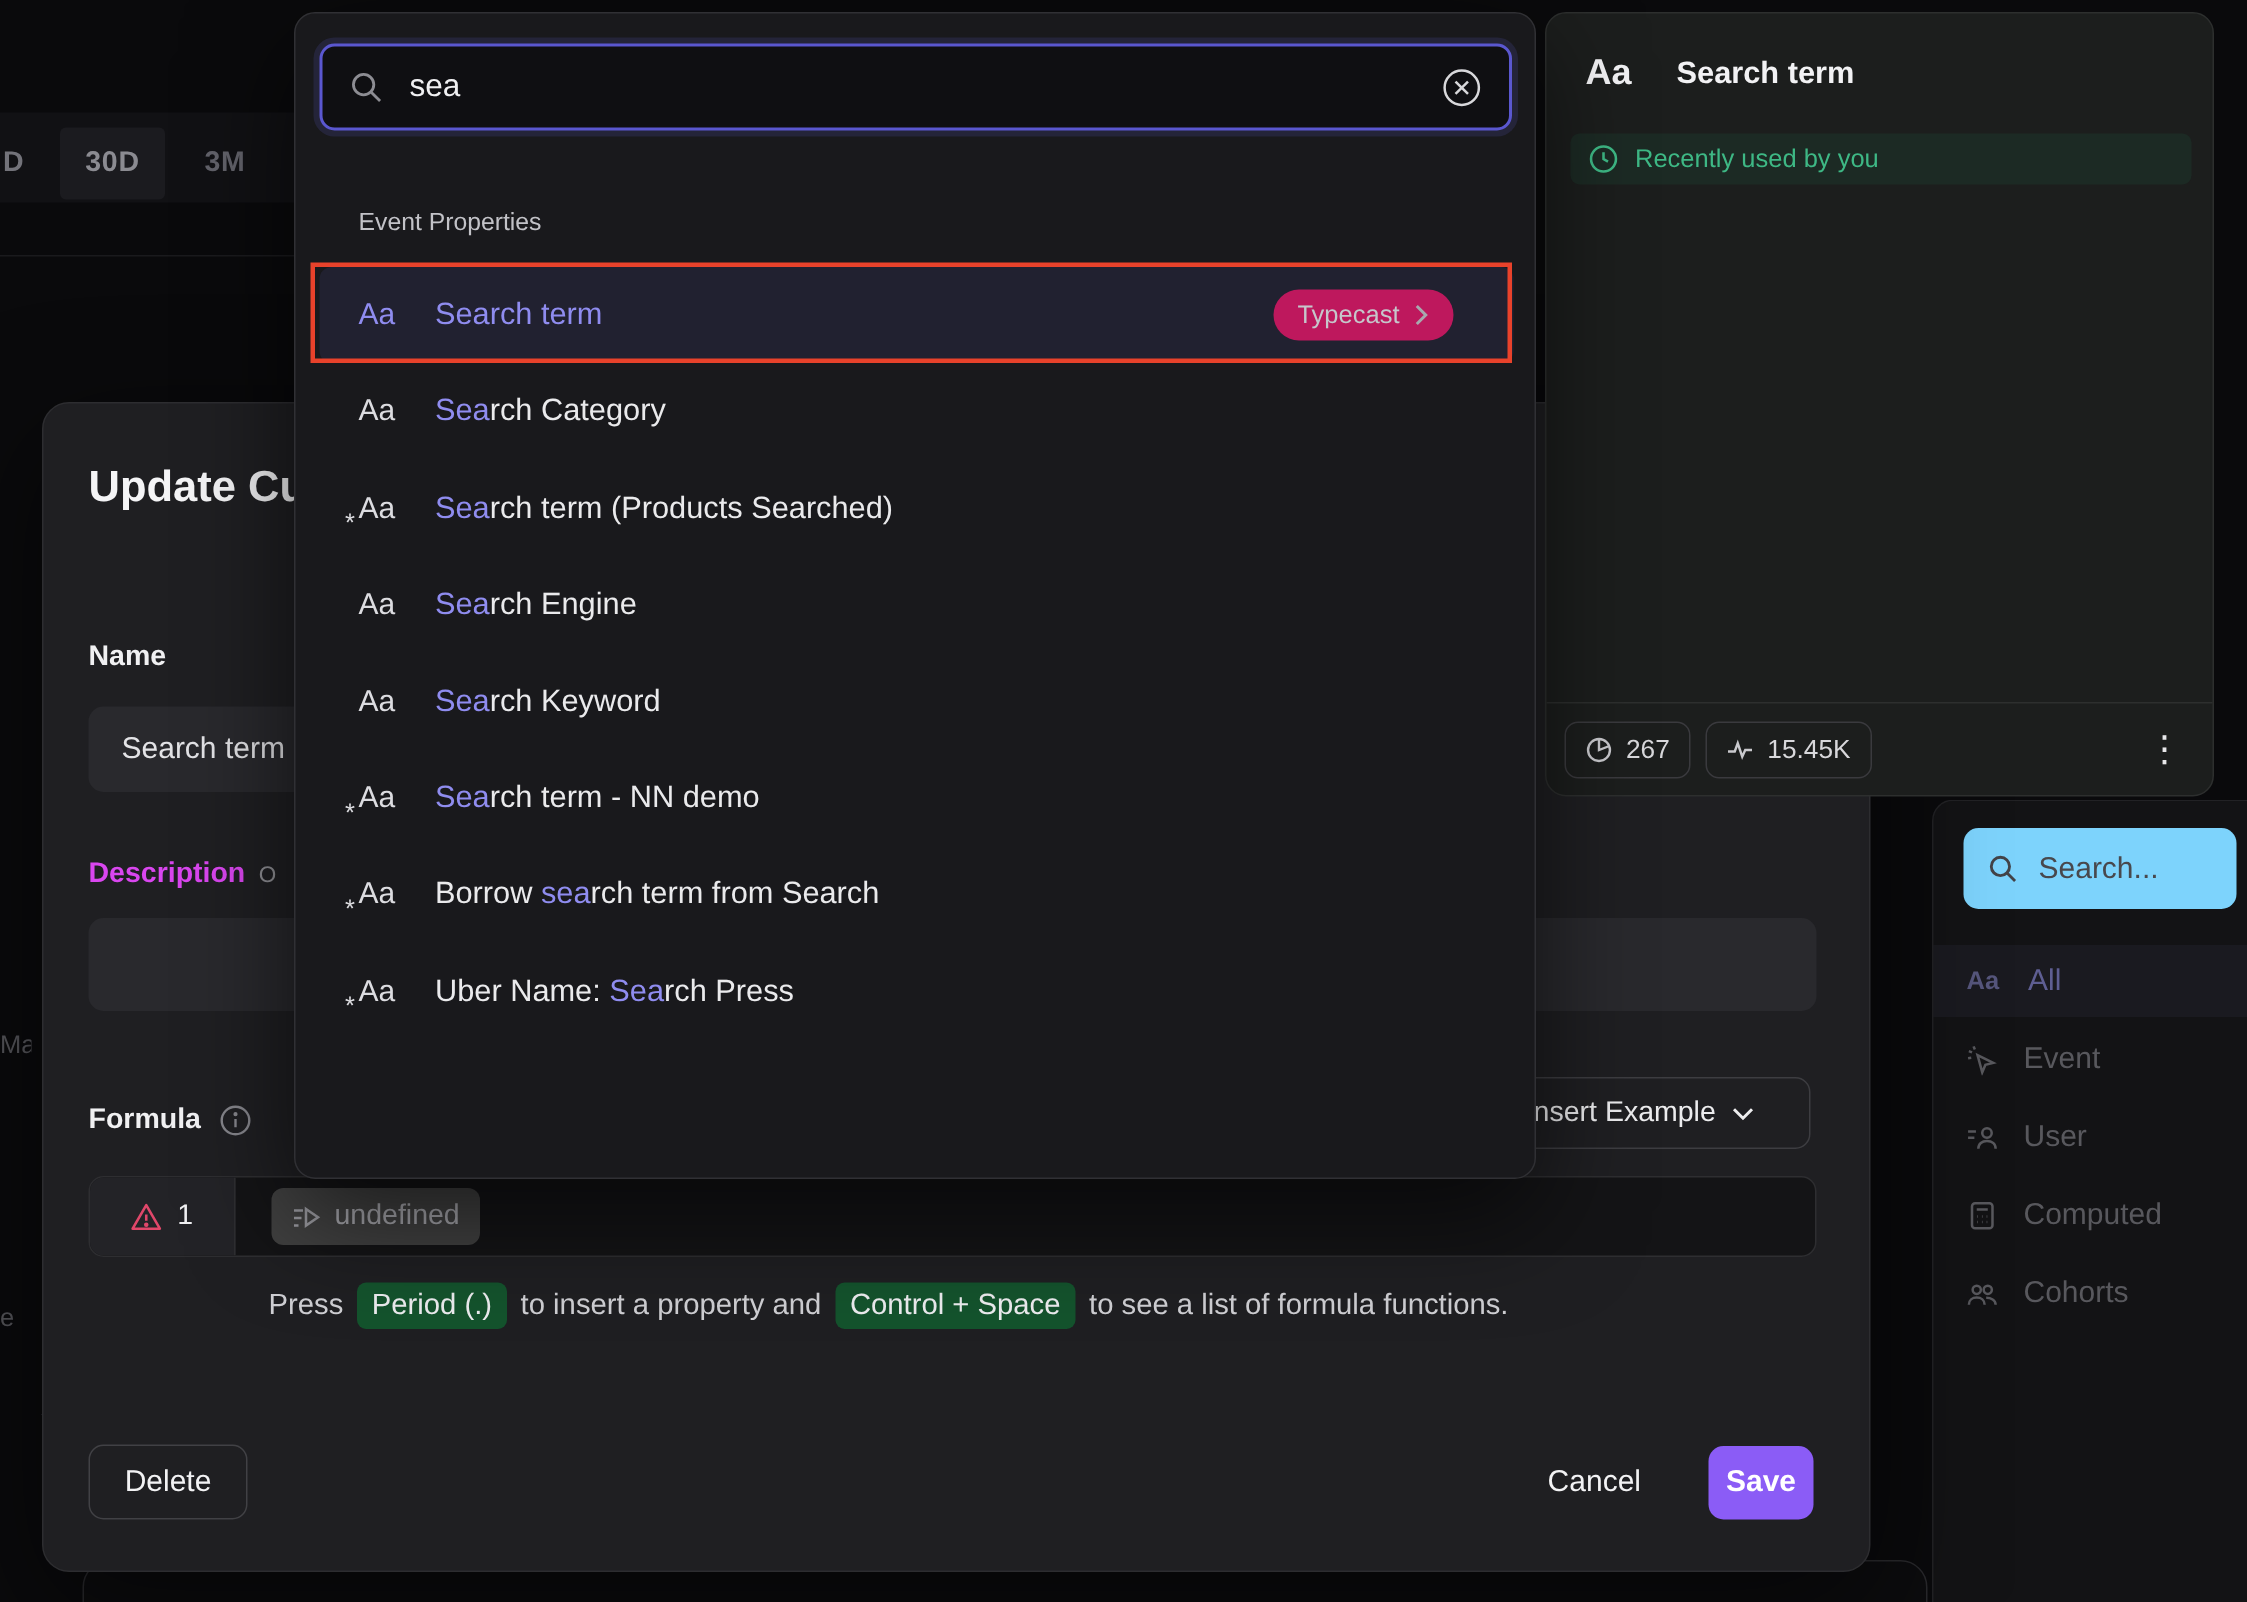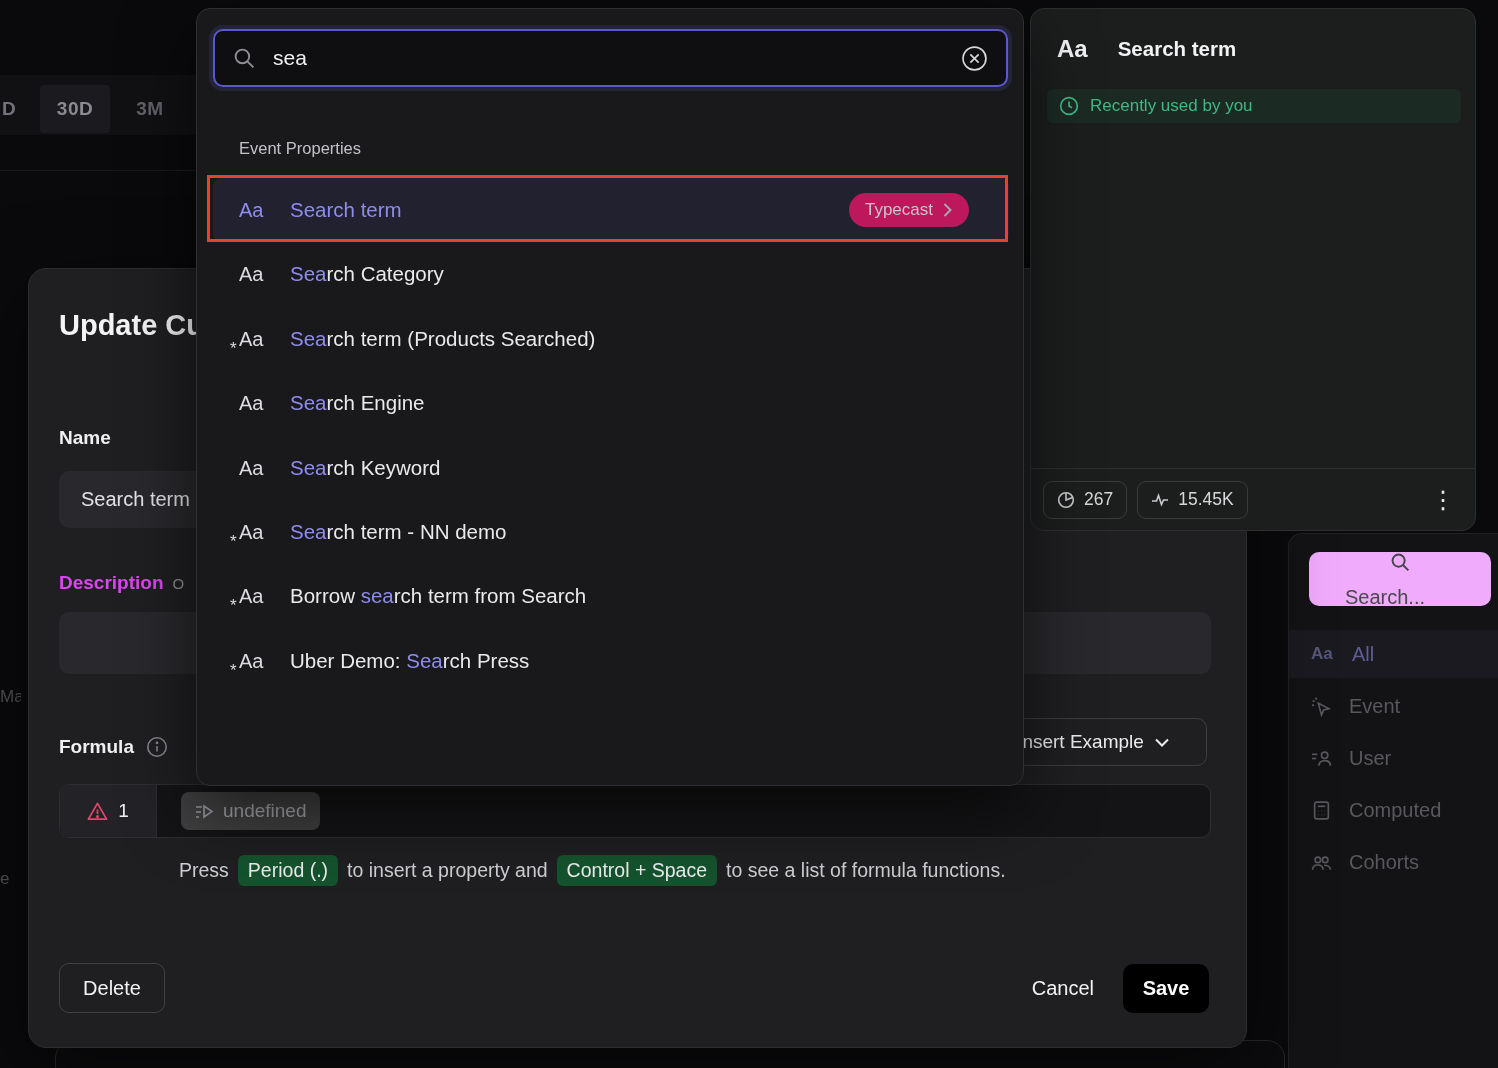--- a/index.html
+++ b/index.html
@@ -76,22 +76,22 @@
   .delete-btn {
     position:absolute; left:30px; top:694px; width:106px; height:50px;
     border:1px solid #414145; border-radius:10px; background:transparent;
     font-size:20px; color:#f2f2f4; cursor:pointer; font-family:inherit;
   }
   .cancel-btn {
     position:absolute; right:152px; top:694px; height:50px; line-height:50px;
     font-size:20px; color:#f2f2f4; background:none; border:none; cursor:pointer; font-family:inherit;
   }
   .save-btn {
-    position:absolute; right:37px; top:695px; width:86px; height:49px;
-    background:#000000; border:none; border-radius:10px;
+    position:absolute; right:37px; top:695px; width:70px; height:49px;
+    background:#8b5cf6; border:none; border-radius:10px;
     font-size:20px; font-weight:600; color:#fff; cursor:pointer; font-family:inherit;
   }
   
   .detail {
     position:absolute; left:1030px; top:8px; width:446px; height:523px;
     background:#1c1e1d; border:1px solid #2d2f2e; border-radius:14px; z-index:3;
   }
   .detail-head { position:absolute; left:26px; top:26px; display:flex; align-items:center; gap:30px; }
   .detail-aa { font-size:24px; font-weight:700; color:#f2f2f4; }
   .detail-title { font-size:20.5px; font-weight:700; color:#f2f2f4; }
@@ -151,21 +151,21 @@
     border:3px solid #e8422b; z-index:6; pointer-events:none;
   }
   
   .sidebar {
     position:absolute; left:1288px; top:533px; width:210px; height:535px;
     background:#131315; border-left:1px solid #222225; border-top:1px solid #222225;
     border-radius:14px 0 0 0; z-index:1;
   }
   .sb-search {
     position:absolute; left:20px; top:18px; width:182px; height:54px;
-    background:#f0abfc; border-radius:10px; display:flex; align-items:center; gap:13px; padding:0 16px;flex-direction:column;
+    background:#7dd3fc; border-radius:10px; display:flex; align-items:center; gap:13px; padding:0 16px;
   }
   .sb-search svg { width:21px; height:21px; color:#434348; flex:none; }
   .sb-search input {
     width:110px; background:transparent; border:none; outline:none;
     font-size:20px; color:#6a6a70; font-family:inherit;
   }
   .sb-search input::placeholder { color:#48484d; }
   .sb-item {
     position:absolute; left:0; width:210px; height:48px;
     display:flex; align-items:center; gap:17px; padding-left:22px;
@@ -373,19 +373,19 @@
     <div class="dd-row" style="top:491px">
       <span class="prop-icon"><span>Aa</span><i class="star">*</i></span>
       <span class="prop-text"><span></span><span class="hl">Sea</span><span>rch term - NN demo</span></span>
     </div>
     <div class="dd-row" style="top:555px">
       <span class="prop-icon"><span>Aa</span><i class="star">*</i></span>
       <span class="prop-text"><span>Borrow </span><span class="hl">sea</span><span>rch term from Search</span></span>
     </div>
     <div class="dd-row" style="top:620px">
       <span class="prop-icon"><span>Aa</span><i class="star">*</i></span>
-      <span class="prop-text"><span>Uber Demo: </span><span class="hl">Sea</span><span>rch Press</span></span>
+      <span class="prop-text"><span>Uber Name: </span><span class="hl">Sea</span><span>rch Press</span></span>
     </div>
   </div>
 
   <div class="annotation"></div>
 
 </div>
 
 </body></html>

